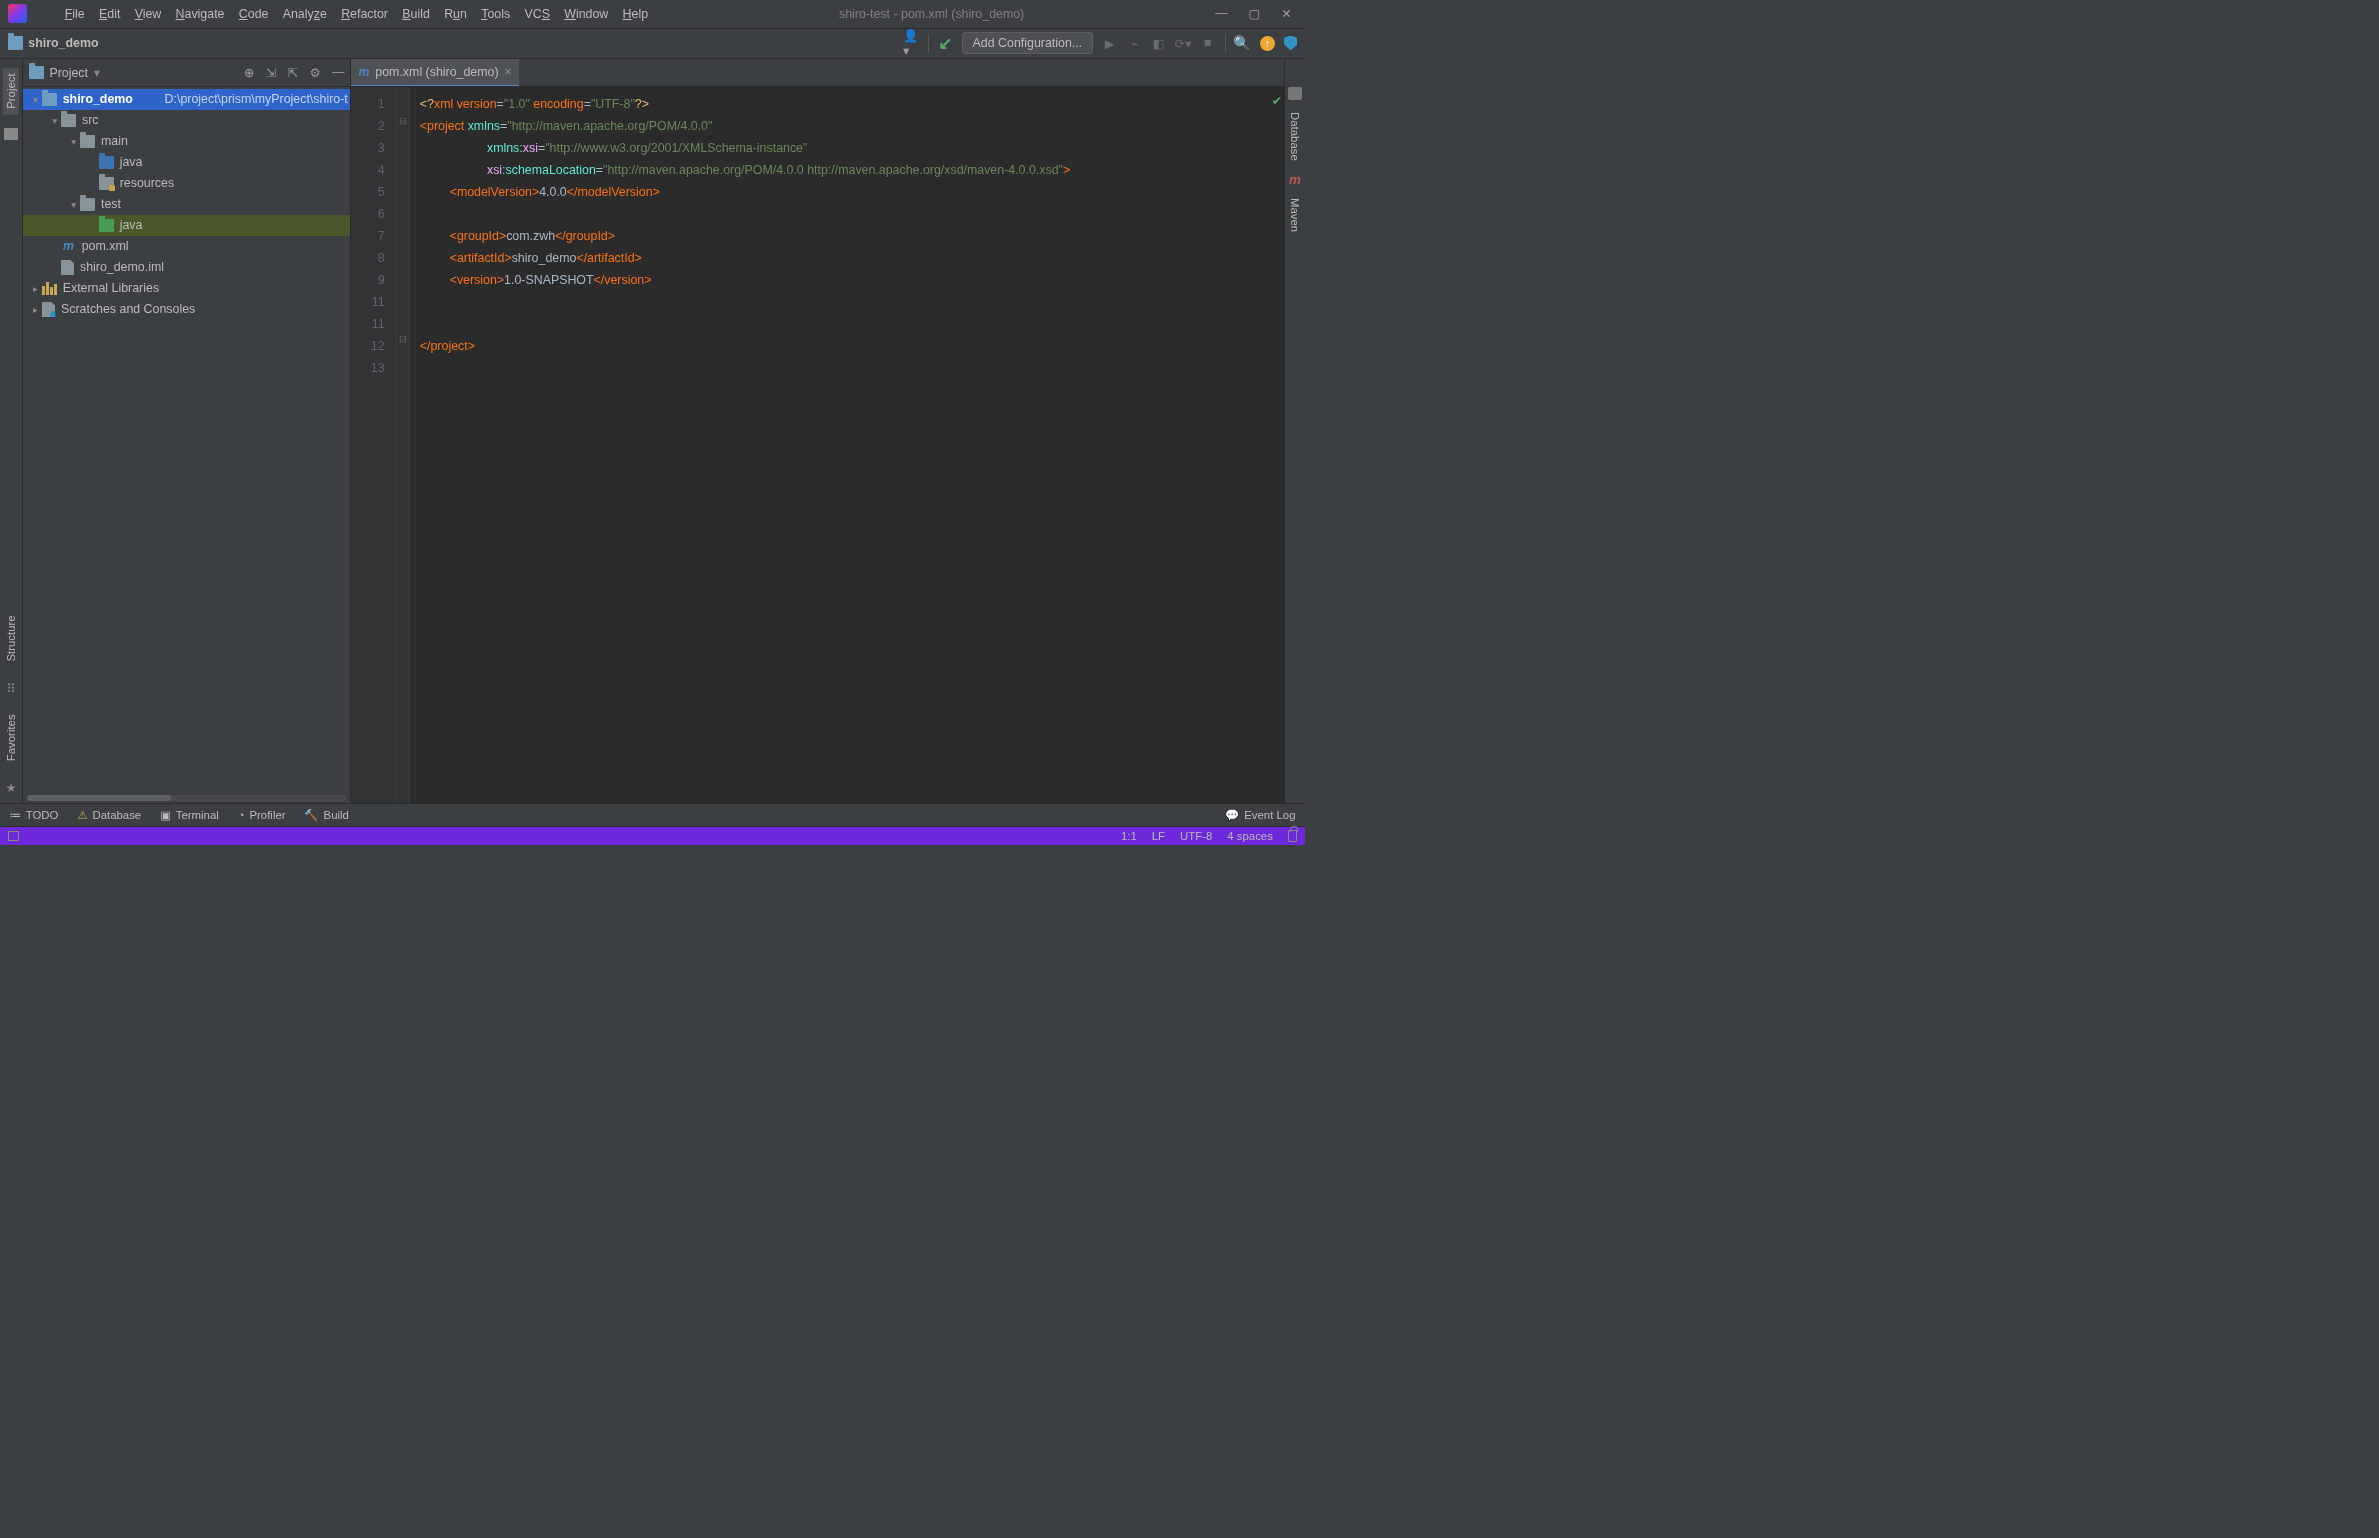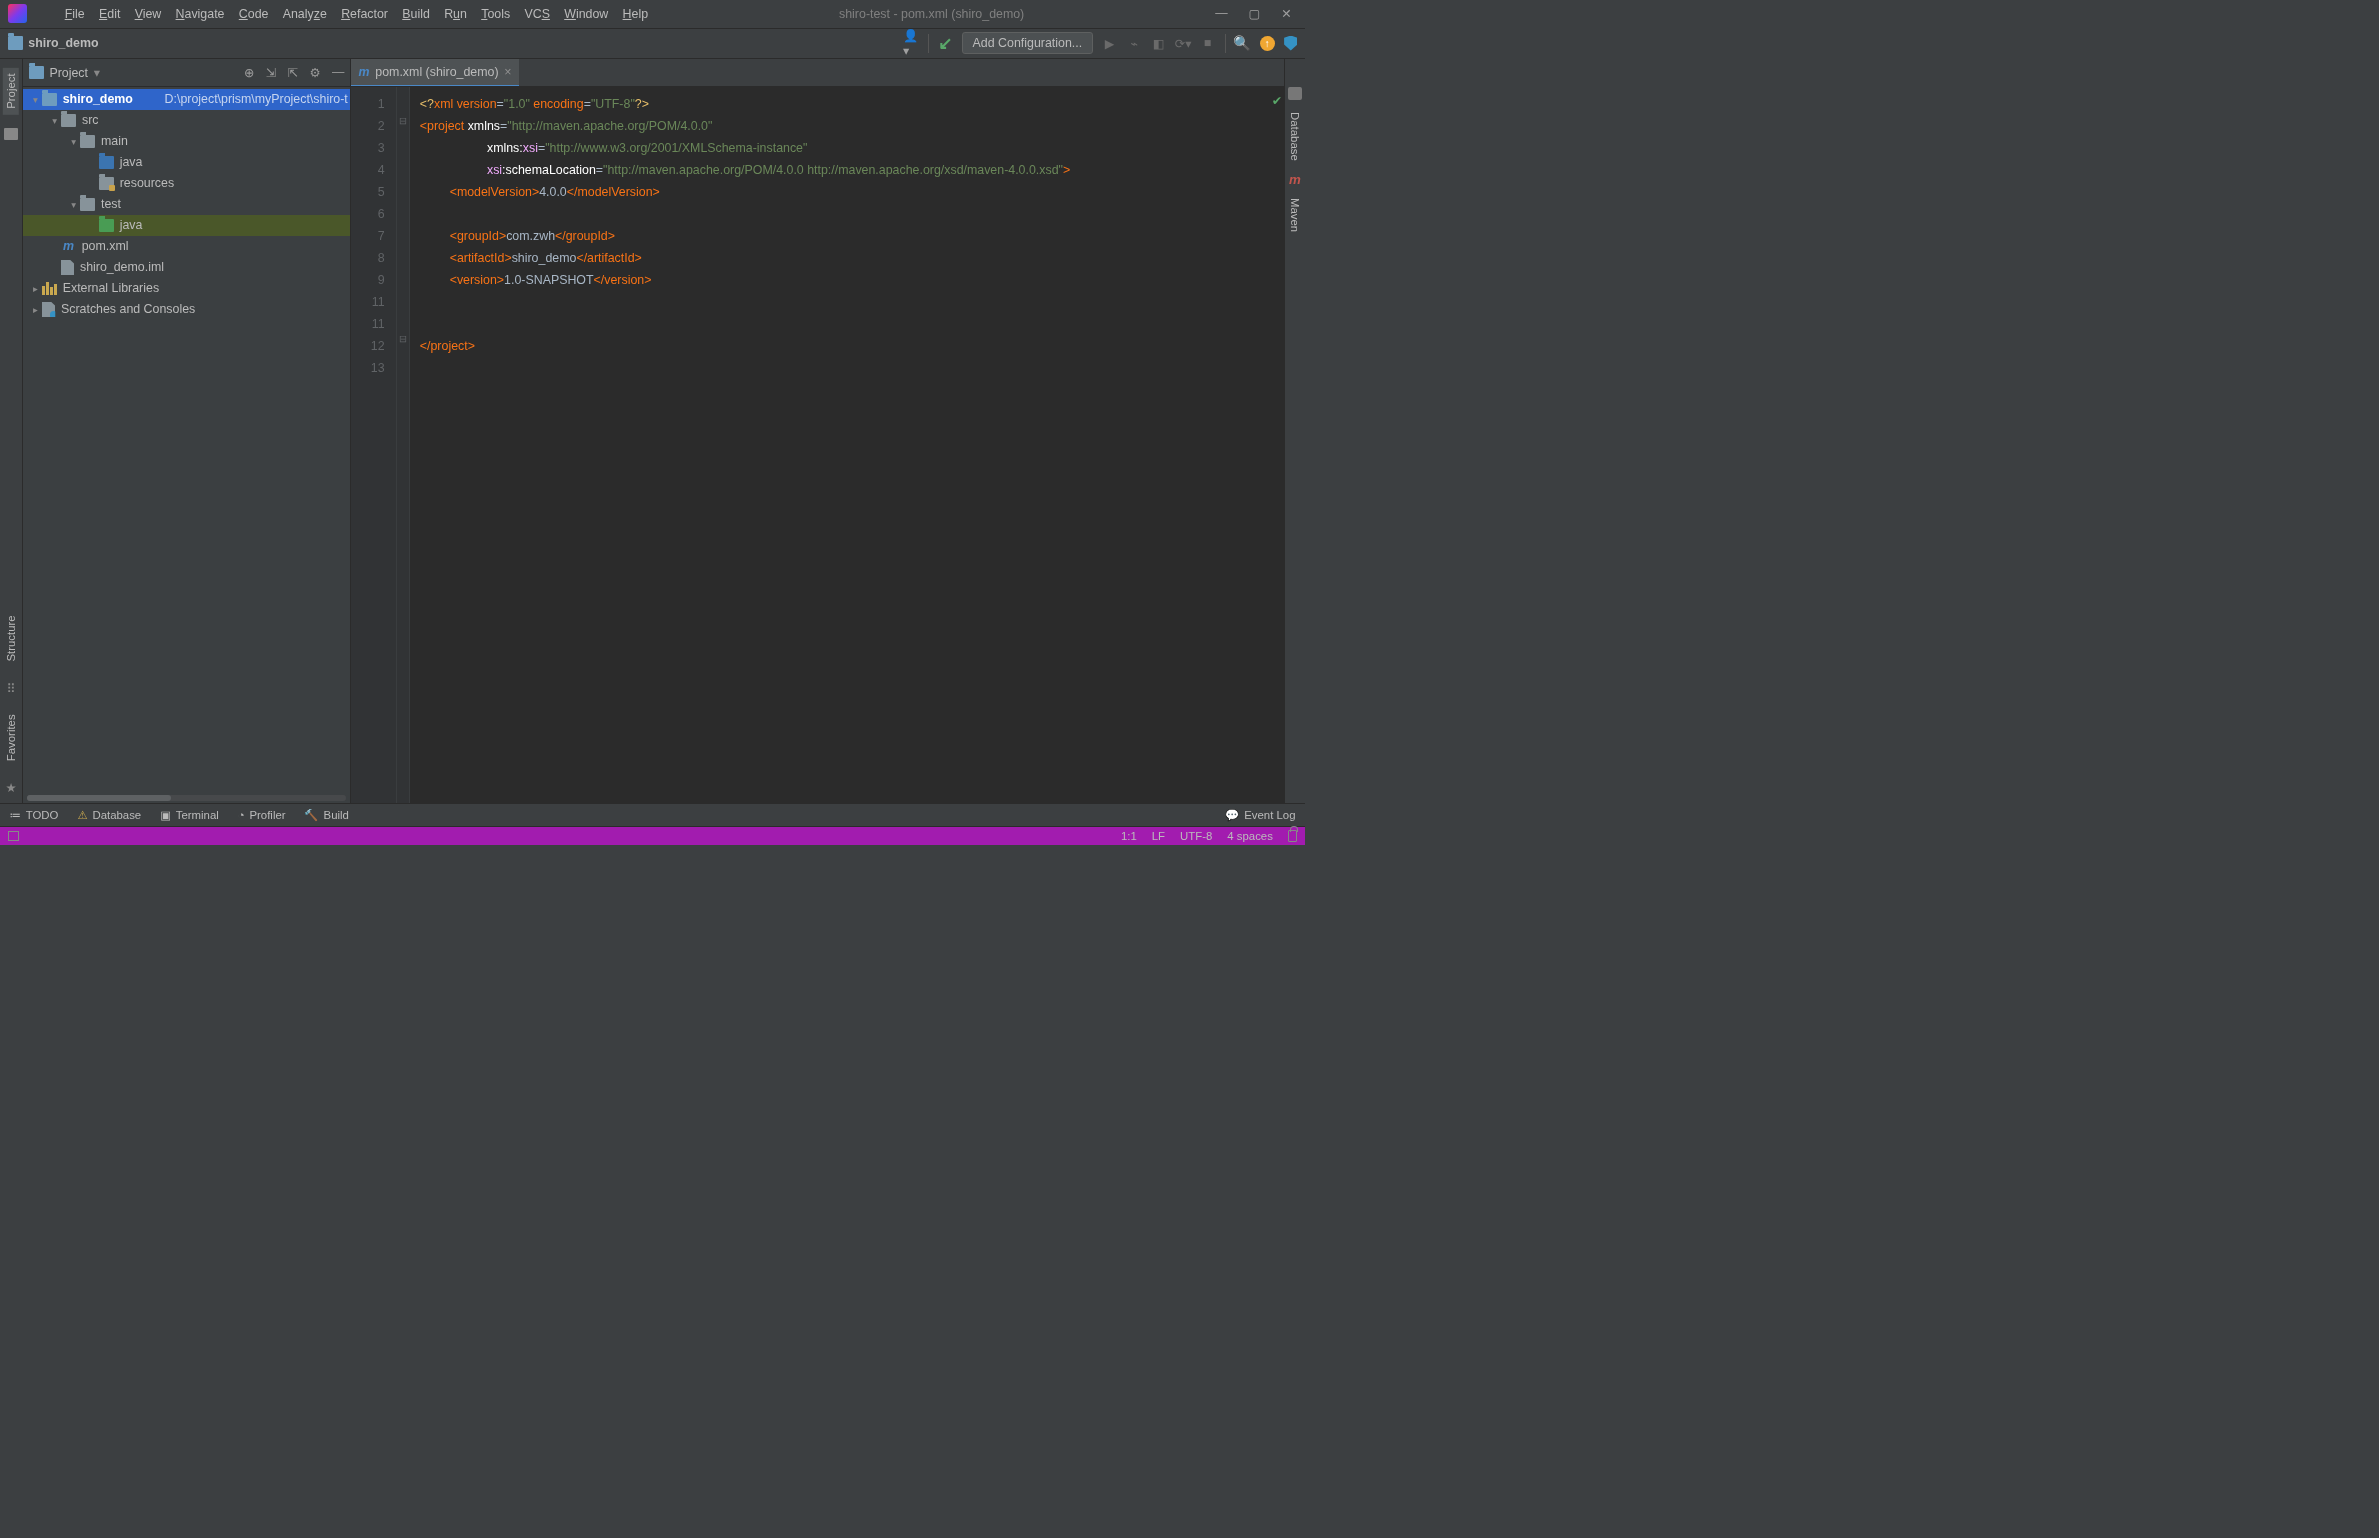--- a/index.html
+++ b/index.html
@@ -76,32 +76,32 @@
 .editor { flex:1; display:flex; flex-direction:column; background:#2b2b2b;}
 .tabs { height:28.5px; background:#3c3f41; display:flex; align-items:flex-end; border-bottom:1px solid #2b2b2b;}
 .tab { height:27px; background:#4e5254; display:flex; align-items:center; padding:0 7.6px; gap:5.7px; border-bottom:1.9px solid #4a88c7; color:#bbbbbb; cursor:pointer;}
 .tab .micon{color:#4a88c7;font-weight:bold;font-style:italic;}
 .tab .close{color:#909090;cursor:pointer;}
 .code-wrap{flex:1;display:flex;position:relative;}
 .gutter{width:46px;background:#313335;text-align:right;color:#606366;padding:5.7px 11.4px 0 0;font-family:Consolas,monospace;font-size:12.4px;line-height:22px;border-right:1px solid #3a3d3f;}
 .foldg{width:13.3px;background:#313335;border-right:1px solid #3a3d3f;position:relative;}
 .foldg .fm{position:absolute;left:1.9px;font-size:9.5px;color:#606366;}
 .code{flex:1;padding:5.7px 0 0 9.5px;font-family:Consolas,monospace;font-size:12.4px;line-height:22px;color:#a9b7c6;white-space:pre;}
-.code .tag{color:#f97316;} .code .attr{color:#ffffff;} .code .str{color:#6a8759;} .code .pi{color:#e8bf6a;} .code .txt{color:#a9b7c6;}
+.code .tag{color:#f97316;} .code .attr{color:#5eead4;} .code .str{color:#6a8759;} .code .pi{color:#e8bf6a;} .code .txt{color:#a9b7c6;}
 .code .ns{color:#f0abfc;}
 .errstrip{width:13.3px;background:#2b2b2b;position:relative;}
 .errstrip .ok{position:absolute;top:5.7px;right:1.9px;color:#59a869;font-size:12.4px;}
 
 
 .bottombar{height:23px;background:#3c3f41;border-top:1px solid #2b2b2b;display:flex;align-items:center;padding:0 9.5px;gap:19px;font-size:11.4px;}
 .bottombar .bt{display:flex;align-items:center;gap:4.8px;cursor:pointer;}
 .bottombar .right{margin-left:auto;}
 
 
-.status{height:19px;background:#a21caf;border-top:1px solid #2b2b2b;display:flex;align-items:center;padding:0 7.6px;font-size:11.4px;gap:2px;}
+.status{height:19px;background:#6d28d9;border-top:1px solid #2b2b2b;display:flex;align-items:center;padding:0 7.6px;font-size:11.4px;gap:2px;}
 .status .sq{width:11.4px;height:9.5px;border:1px solid #888;}
 .status .right{margin-left:auto;display:flex;gap:15px;align-items:center;}
 .lock{width:9.5px;height:11.4px;border:1px solid #888;border-radius:1px;position:relative;}
 .lock::before{content:"";position:absolute;top:-5.7px;left:1px;width:5.7px;height:5.7px;border:1px solid #888;border-bottom:none;border-radius:3.8px 3.8px 0 0;}
 </style>
 </head>
 <body>
 
 <div class="titlebar">
   <div class="app-icon"></div>

